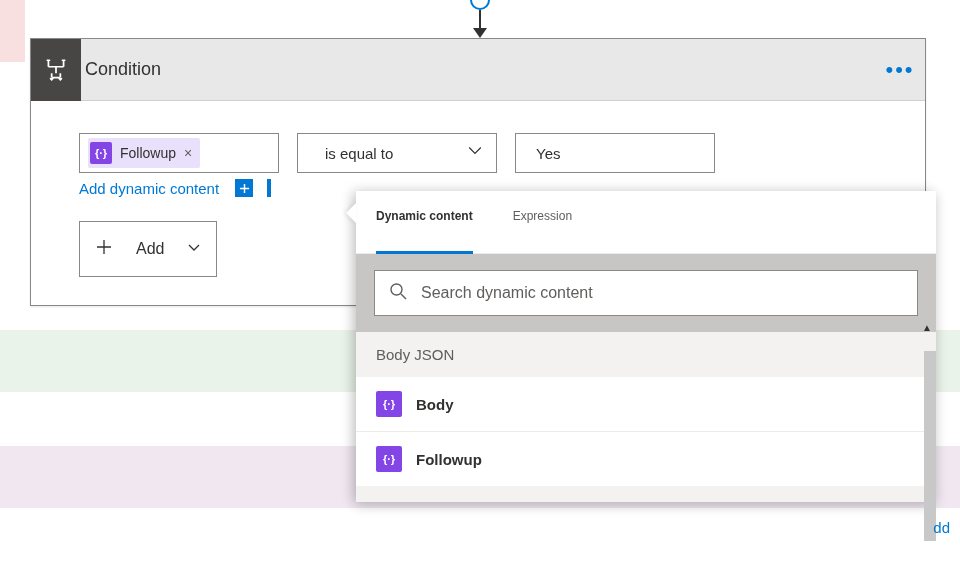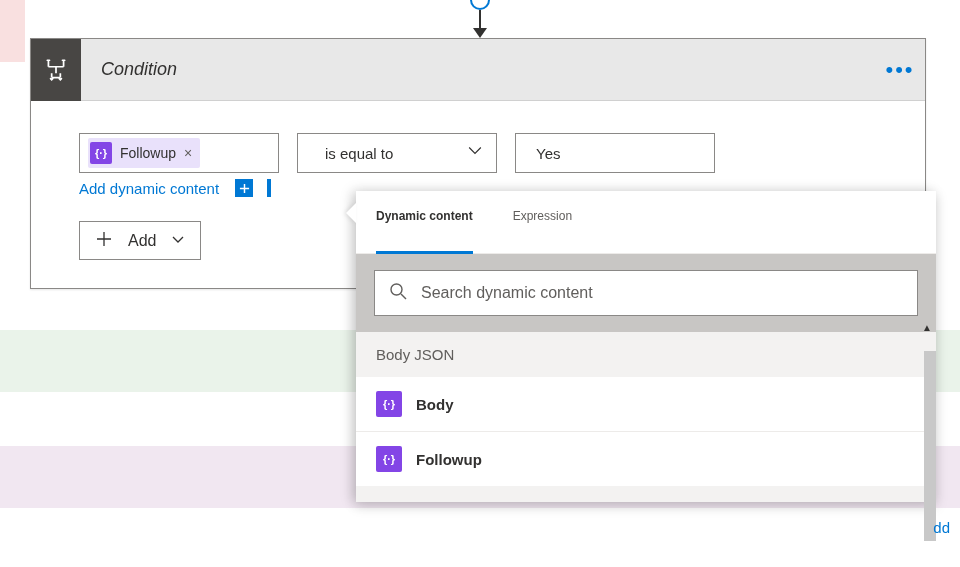--- a/index.html
+++ b/index.html
@@ -59,24 +59,23 @@
       width: 50px;
       height: 62px;
       background: #484644;
       display: flex;
       align-items: center;
       justify-content: center;
     }
     .condition-icon-box svg { width: 26px; height: 26px; }
     .condition-title {
       flex: 1;
-      padding-left: 20px;
+      padding-left: 4px;
       font-size: 18px;
       color: #323130;
-      font-style: italic;
     }
     .ellipsis-btn {
       width: 50px;
       text-align: center;
       color: #0078d4;
       font-size: 22px;
       letter-spacing: 2px;
       cursor: pointer;
     }
     .condition-body {
@@ -143,23 +142,23 @@
       color: #fff;
     }
     .side-marker {
       width: 4px; height: 18px;
       background: #0078d4;
       margin-left: -2px;
     }
     .add-btn {
       display: inline-flex;
       align-items: center;
-      gap: 16px;
+      gap: 24px;
       border: 1px solid #8a8886;
-      height: 39px;
+      height: 56px;
       padding: 0 16px;
       cursor: pointer;
       background: #fff;
     }
     .add-plus svg { width: 16px; height: 16px; }
     .add-label { font-size: 16px; color: #323130; }
     .add-chevron svg { width: 12px; height: 12px; }
 
     
     .flyout {

